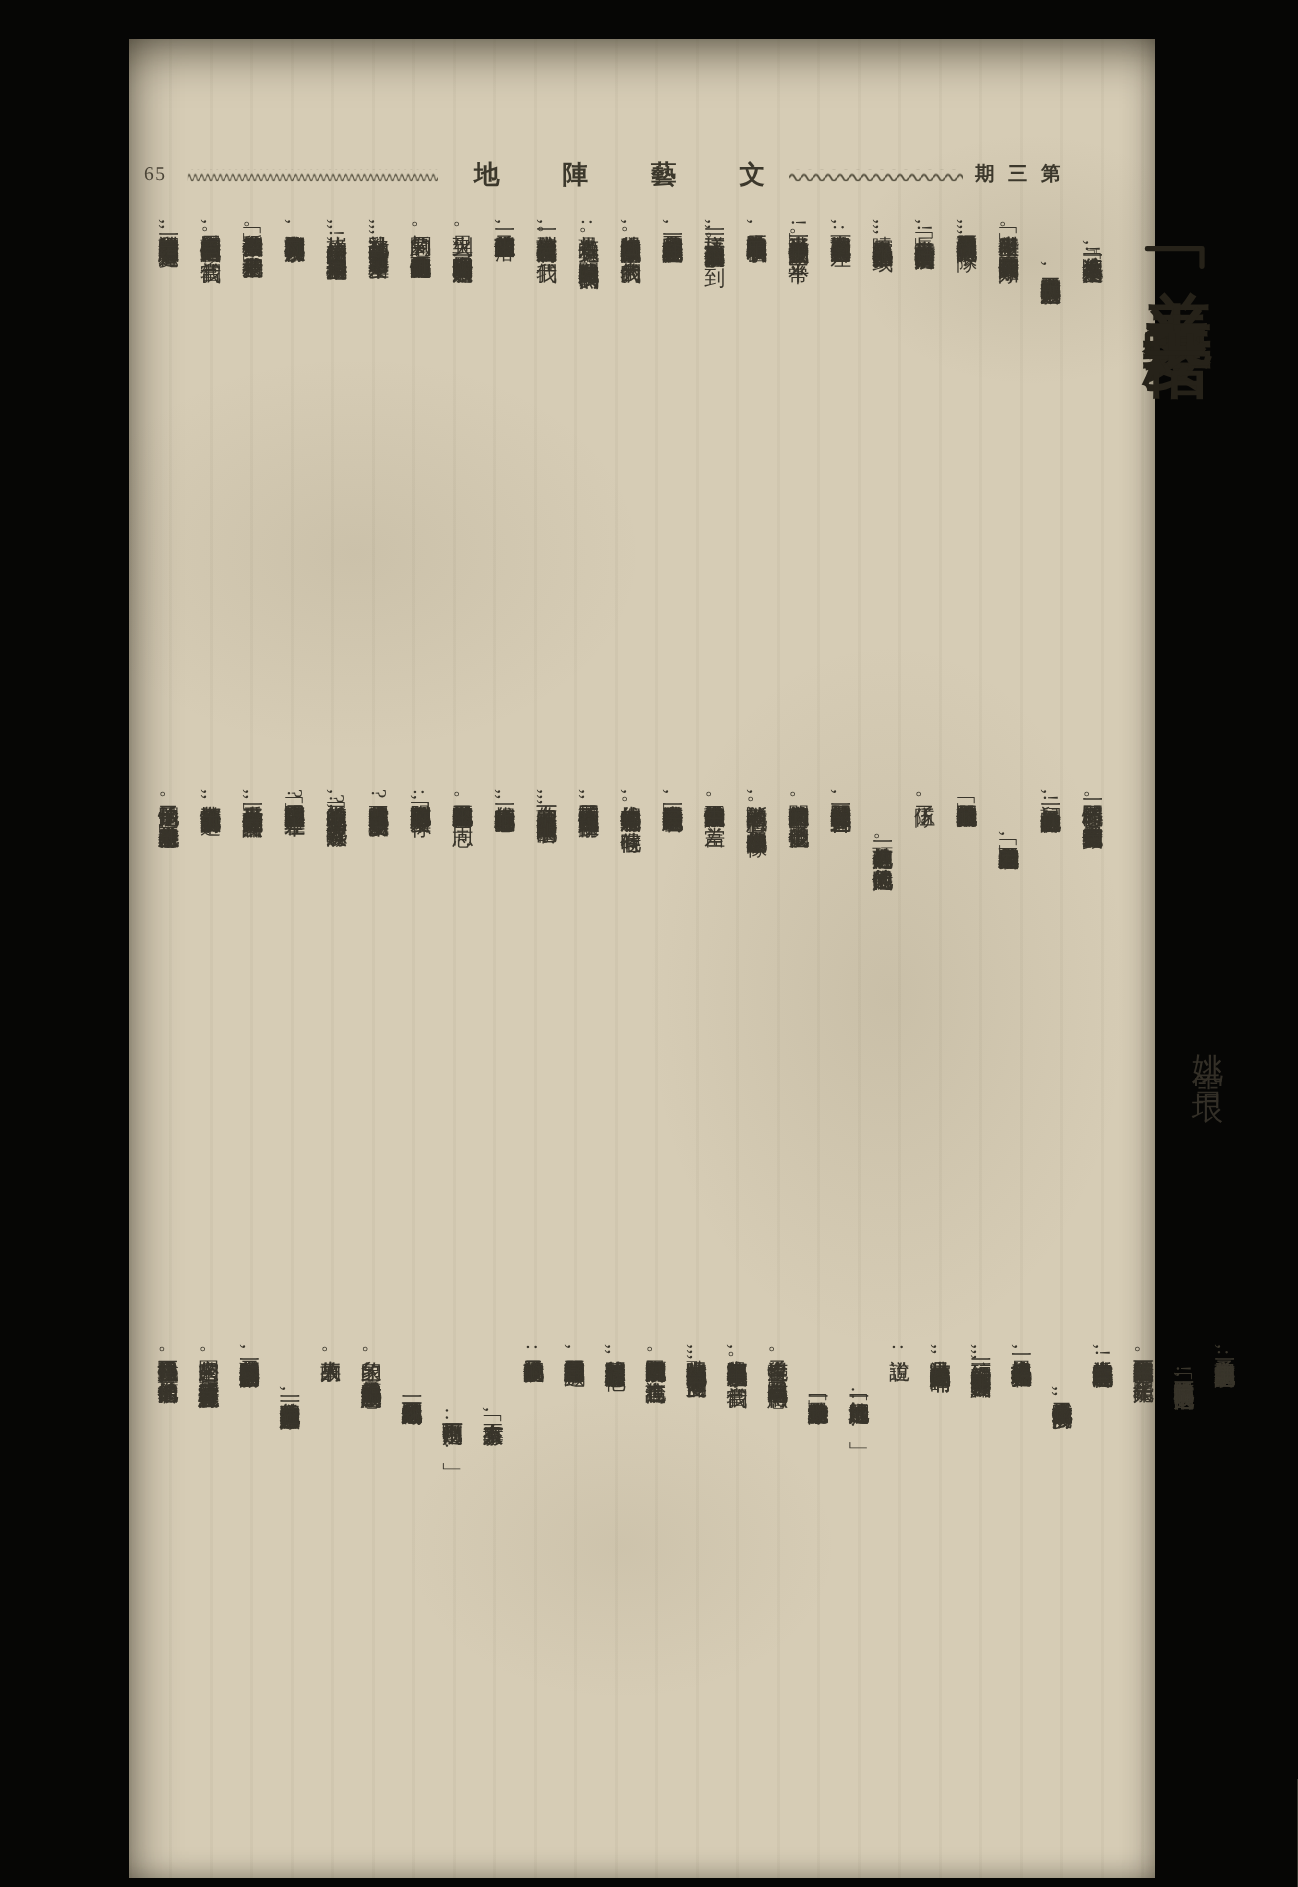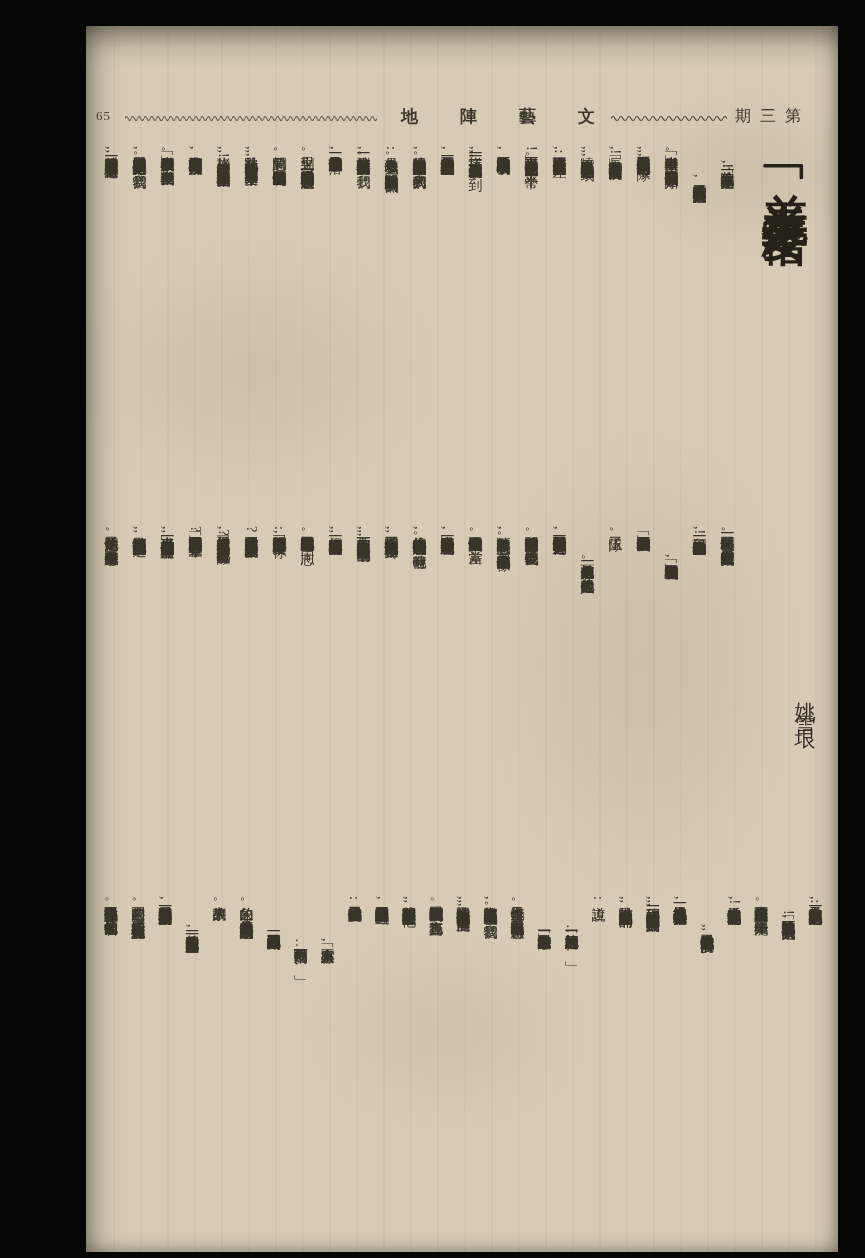--- a/index.html
+++ b/index.html
@@ -5,21 +5,21 @@
   html, body {
     margin: 0; padding: 0;
     width: 865px; height: 1258px;
     background: #060605;
     overflow: hidden;
     font-family: "Liberation Serif", "DejaVu Serif", serif;
   }
   .page {
     position: absolute;
     left: 86px; top: 26px;
-    width: 752px; height: 1226px;
+    width: 684px; height: 1226px;
     background:
       radial-gradient(ellipse 320px 220px at 22% 28%, rgba(108,98,72,.10), transparent 60%),
       radial-gradient(ellipse 260px 380px at 74% 52%, rgba(108,98,72,.12), transparent 62%),
       radial-gradient(ellipse 240px 170px at 48% 82%, rgba(118,106,78,.09), transparent 60%),
       radial-gradient(ellipse 200px 140px at 88% 12%, rgba(100,92,66,.10), transparent 60%),
       #d6ccb5;
     box-shadow:
       inset 0 24px 32px -16px rgba(18,14,4,.55),
       inset 22px 0 32px -20px rgba(18,14,4,.45),
       inset -14px 0 22px -14px rgba(18,14,4,.38),
@@ -44,23 +44,23 @@
   .w1 { flex: 1 1 auto; margin: 2px 10px 0 14px; }
   .w2 { flex: 0 0 116px; margin: 2px 8px 0 10px; }
   .mag {
     font-size: 17px; font-weight: bold;
     letter-spacing: 42px; text-indent: 0;
     color: #3c382c; white-space: nowrap;
     margin-right: -36px; 
     margin-left: 14px;
   }
   .issue {
-    font-size: 16px; font-weight: normal;
+    font-size: 13px; font-weight: bold;
     letter-spacing: 9px; white-space: nowrap;
-    color: #3c382c; margin-right: 18px;
+    color: #3c382c; margin-right: 44px;
   }
   .content {
     position: absolute;
     top: 120px; left: 9px; width: 734px;
   }
   .upper { display: flex; }
   .textcol { width: 646px; }
   .sidecol {
     width: 88px;
     display: flex; flex-direction: column;

